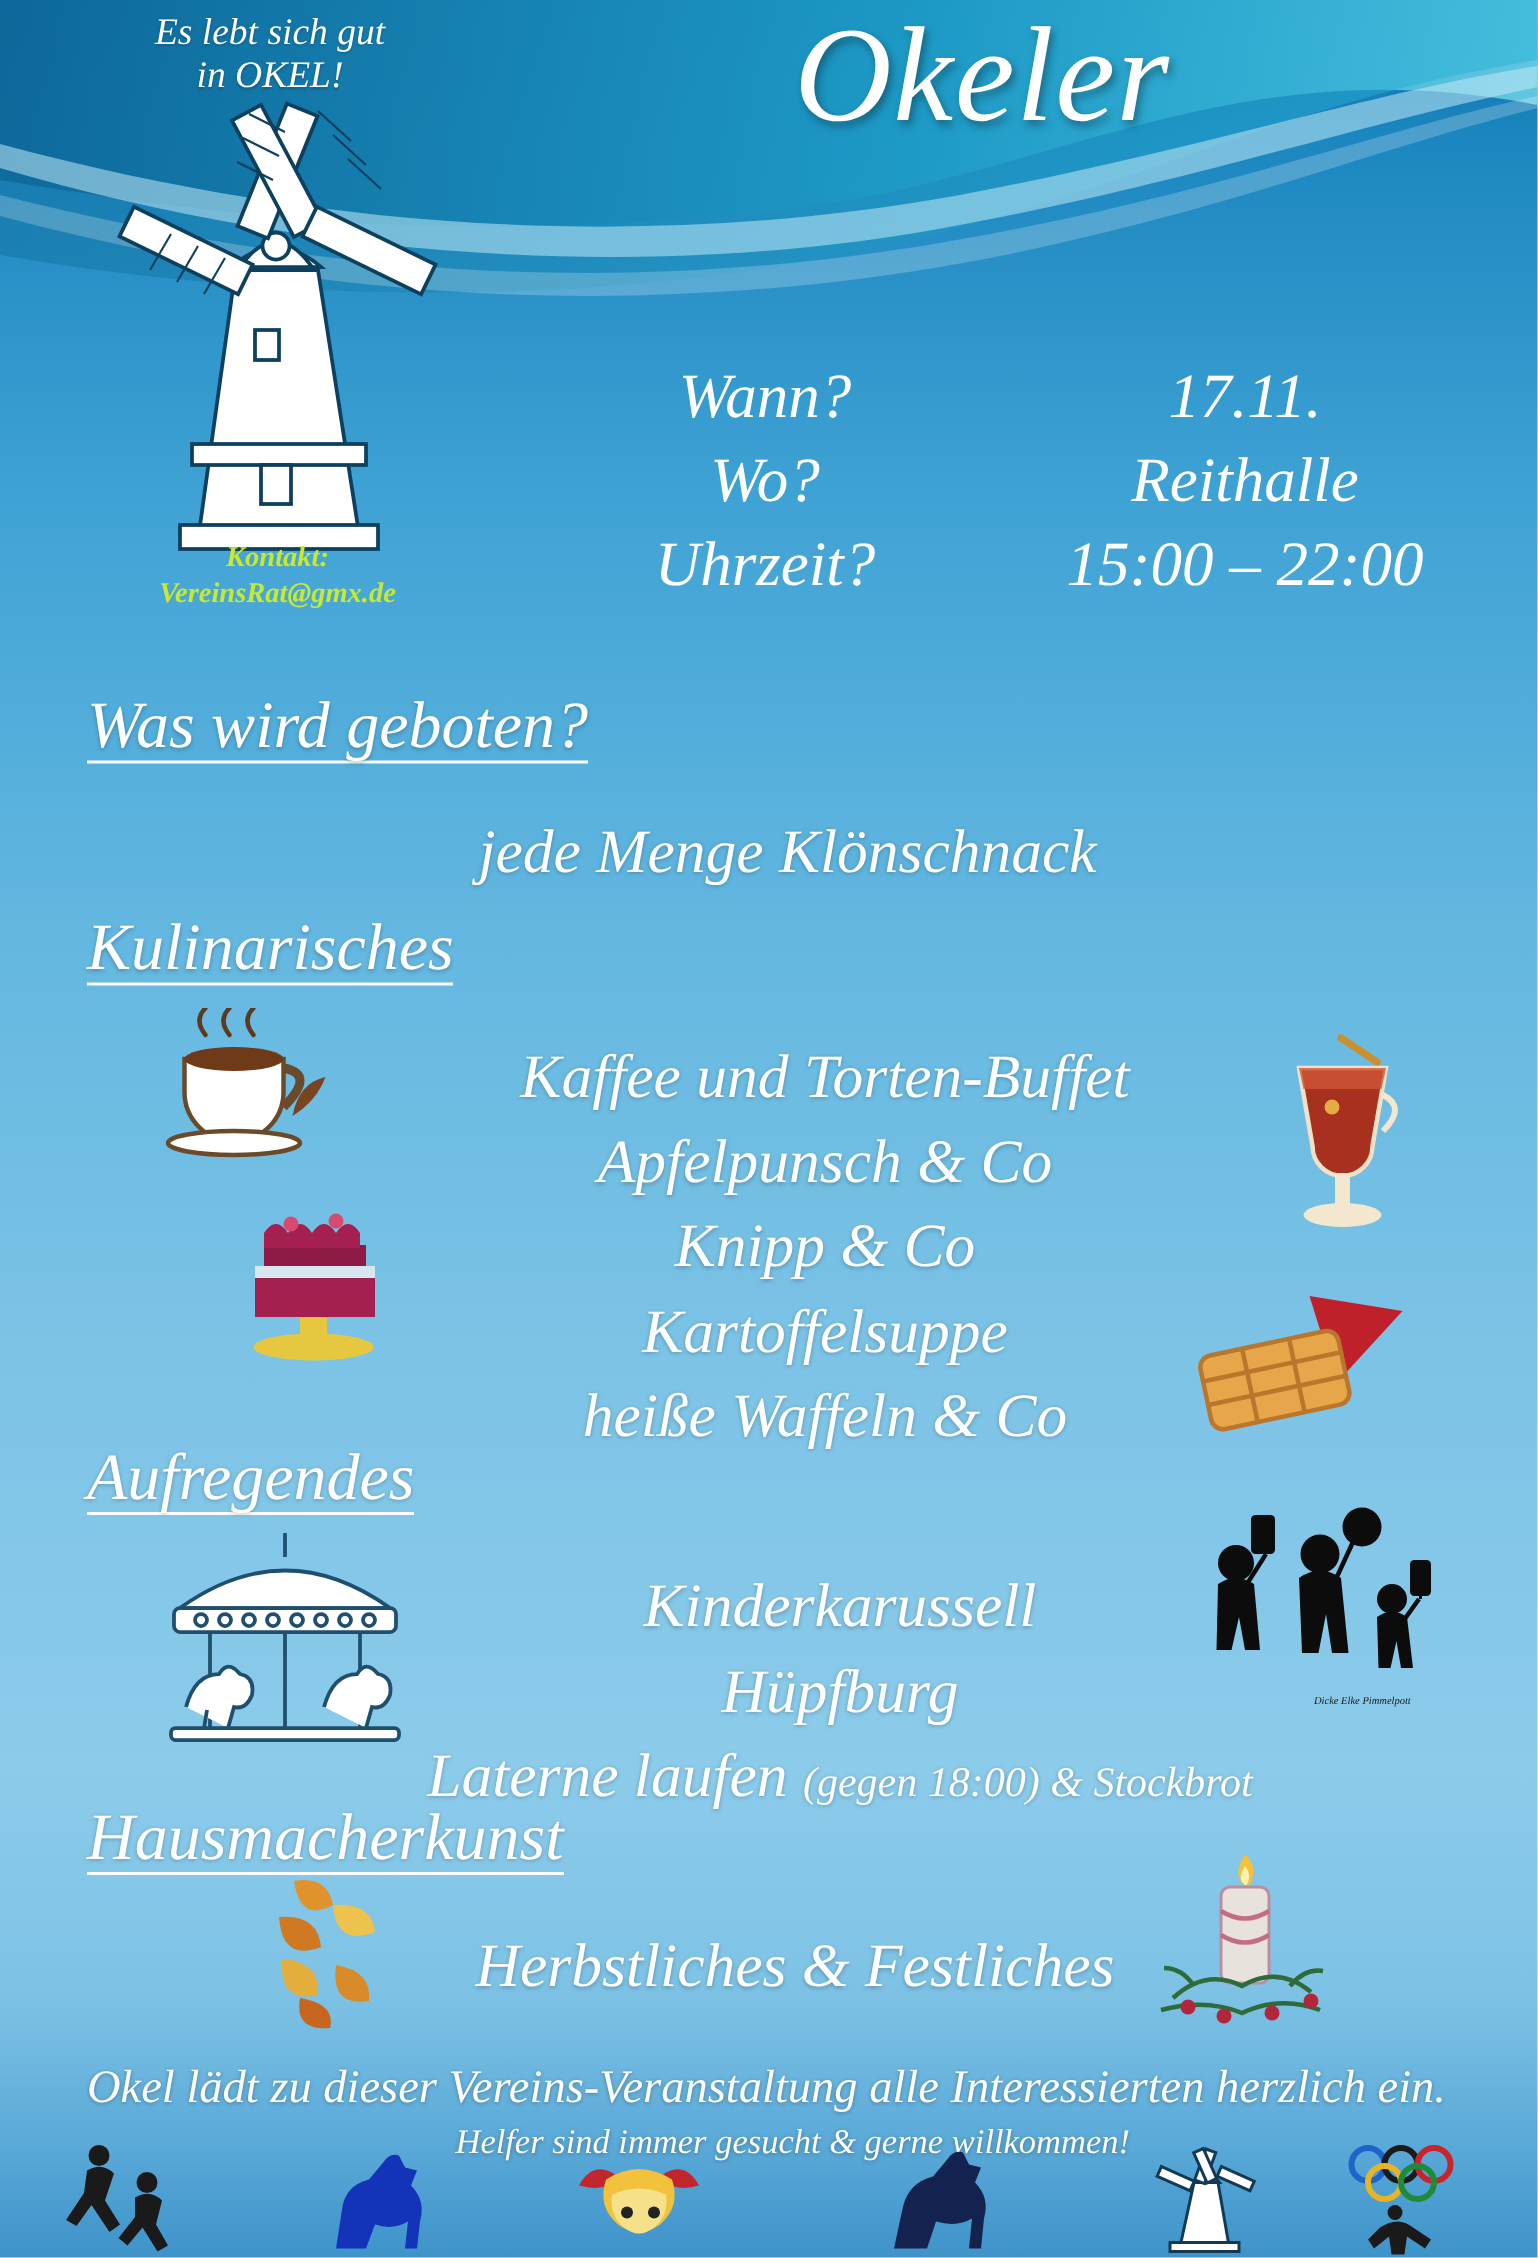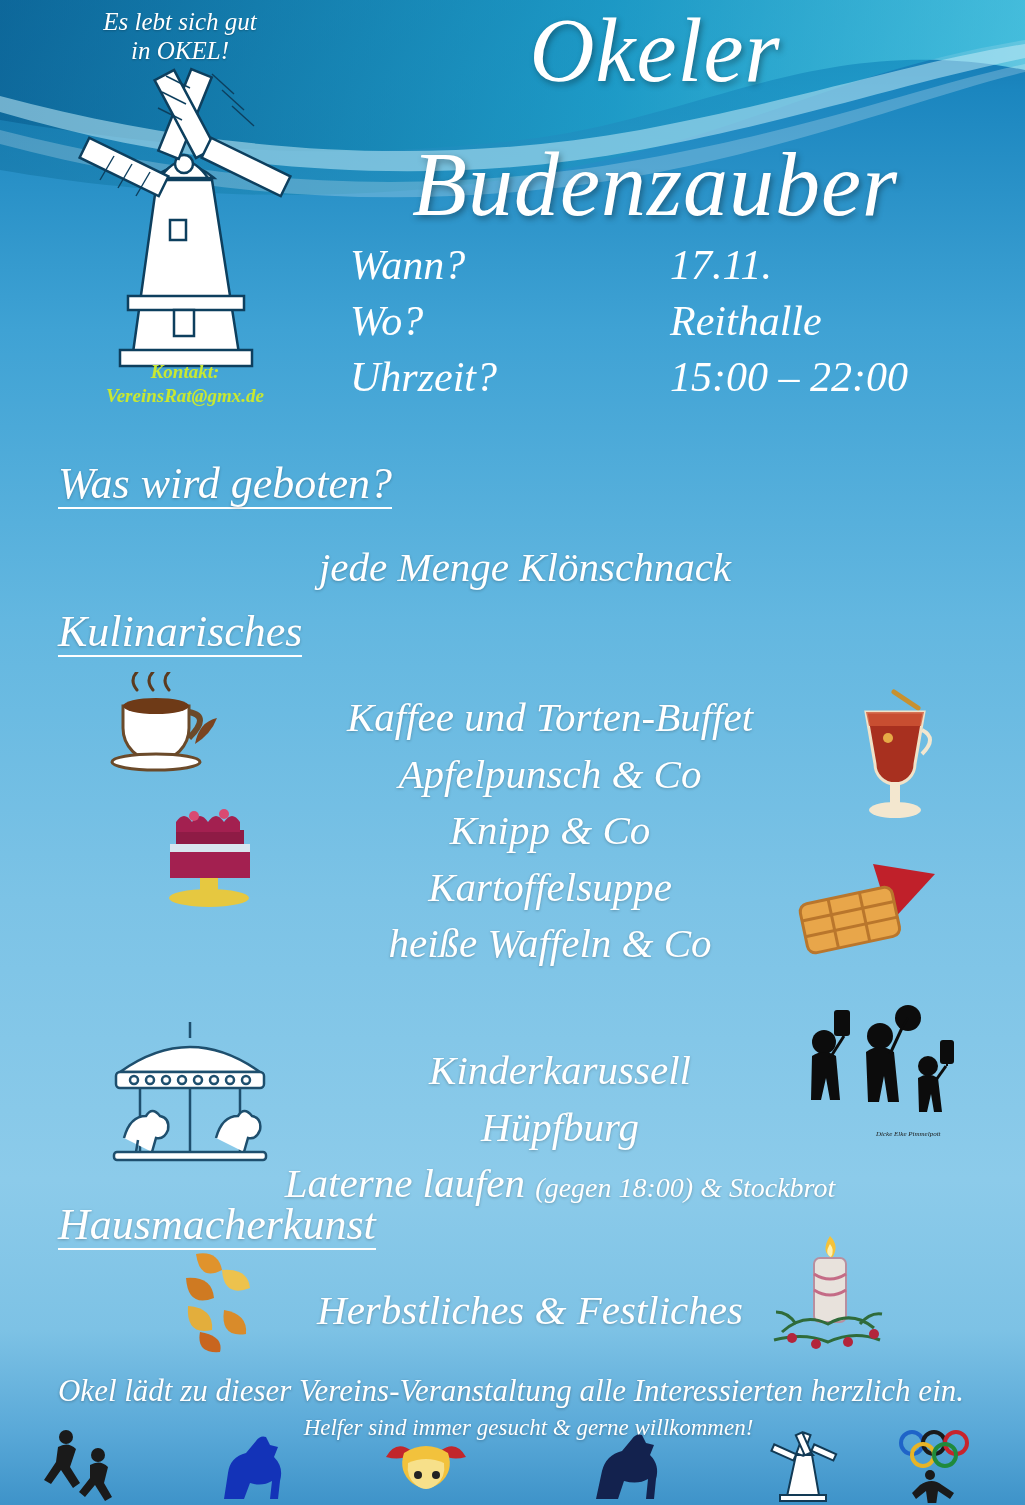--- a/index.html
+++ b/index.html
@@ -39,21 +39,21 @@
   .title1{
     position:absolute;left:300px;top:6px;width:710px;text-align:center;
     font-size:90px;line-height:1;letter-spacing:1px;
     text-shadow:2px 3px 6px rgba(0,0,0,.35);
   }
   .title2{
     position:absolute;left:290px;top:140px;width:730px;text-align:center;
     font-size:90px;line-height:1;letter-spacing:1px;
     text-shadow:2px 3px 6px rgba(0,0,0,.35);
   }
-  .facts{position:absolute;left:350px;top:238px;width:640px;}
+  .facts{position:absolute;left:350px;top:238px;width:640px;text-align:center;}
   .facts .row{display:flex;font-size:42px;line-height:1.33;}
   .facts .q{width:320px;}
   .facts .a{flex:1;}
 
   
   .h-underline{
     position:absolute;font-size:44px;line-height:1;
     border-bottom:2px solid #ffffff;padding-bottom:1px;
     text-shadow:0 1px 3px rgba(0,0,0,.25);
   }
@@ -169,21 +169,20 @@
       </g>
     </svg>
   </div>
 
   <div class="kontakt">
     <div>Kontakt:</div>
     <div>VereinsRat@gmx.de</div>
   </div>
 
   <div class="title1">Okeler</div>
-  <div class="title2">Budenzauber</div>
 
   <div class="facts">
     <div class="row">
       <div class="q">Wann?</div>
       <div class="a">17.11.</div>
     </div>
     <div class="row">
       <div class="q">Wo?</div>
       <div class="a">Reithalle</div>
     </div>
@@ -200,20 +199,21 @@
 
   <div class="h-underline" id="kuli-head">Kulinarisches</div>
   <div class="lines" id="kuli-lines">
     <div>Kaffee und Torten-Buffet</div>
     <div>Apfelpunsch &amp; Co</div>
     <div>Knipp &amp; Co</div>
     <div>Kartoffelsuppe</div>
     <div>heiße Waffeln &amp; Co</div>
   </div>
 
+  <div class="h-underline" id="auf-head">Aufregendes</div>
   <div class="lines" id="auf-lines">
     <div>Kinderkarussell</div>
     <div>Hüpfburg</div>
     <div>
       <span>Laterne laufen</span>
       <span class="small-inline">(gegen 18:00) &amp; Stockbrot</span>
     </div>
   </div>
 
   <div class="h-underline" id="haus-head">Hausmacherkunst</div>

